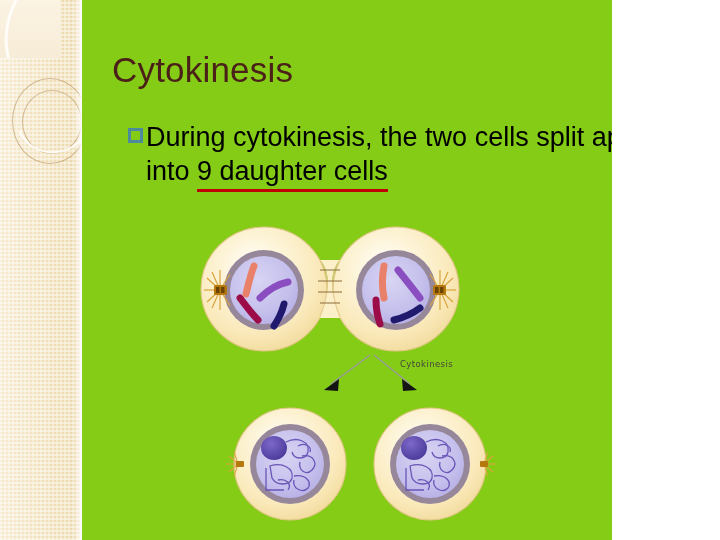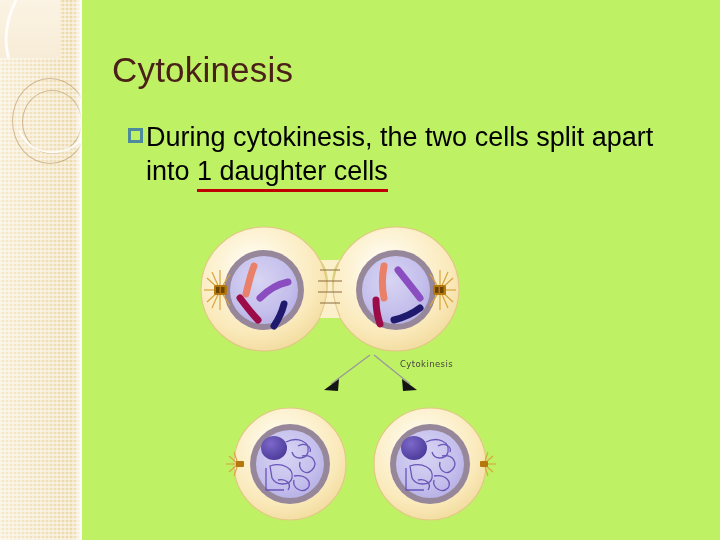--- a/index.html
+++ b/index.html
@@ -8,23 +8,23 @@
     background: #ffffff;
   }
   body {
     width: 720px;
     height: 540px;
     overflow: hidden;
     font-family: "Liberation Sans", sans-serif;
   }
   #slide {
     position: relative;
-    width: 720px;
+    width: 612px;
     height: 540px;
-    background: #bef264;
+    background: #84cc16;
     overflow: hidden;
   }
 
   
   #sidebar {
     position: absolute;
     left: 0; top: 0;
     width: 82px; height: 540px;
     background:
       linear-gradient(to right, #f6e9cc 0%, #f0dfb8 55%, #ecd9ab 88%, #f7eedb 100%);
@@ -148,21 +148,21 @@
     <div class="arc a1"></div>
     <div class="arc a2"></div>
     <div class="edge"></div>
   </div>
 
   <div id="title">Cytokinesis</div>
 
   <div id="body">
     <div class="line">
       <span class="bullet"></span>
-      <span class="text"><span>During cytokinesis, the two cells split apart into </span><span class="u">1 daughter cells</span></span>
+      <span class="text"><span>During cytokinesis, the two cells split apart into </span><span class="u">9 daughter cells</span></span>
     </div>
   </div>
 
   <div id="figure">
     <svg width="330" height="322" viewBox="0 0 330 322" xmlns="http://www.w3.org/2000/svg">
       <defs>
         <radialGradient id="cytoGrad" cx="42%" cy="34%" r="68%">
           <stop offset="0%" stop-color="#ffffff"></stop>
           <stop offset="38%" stop-color="#fdf4d8"></stop>
           <stop offset="76%" stop-color="#fae9ba"></stop>

